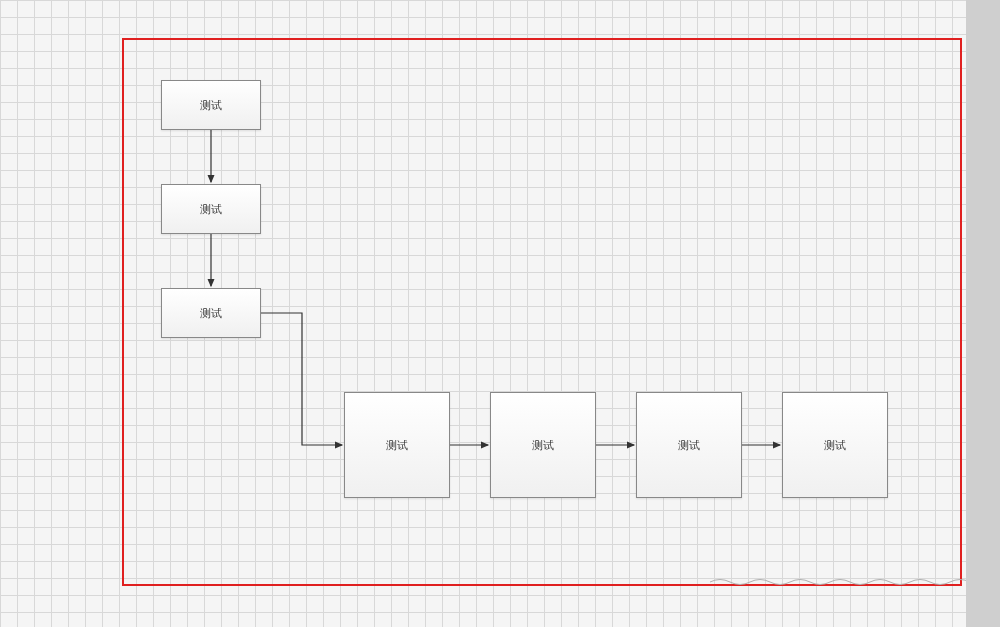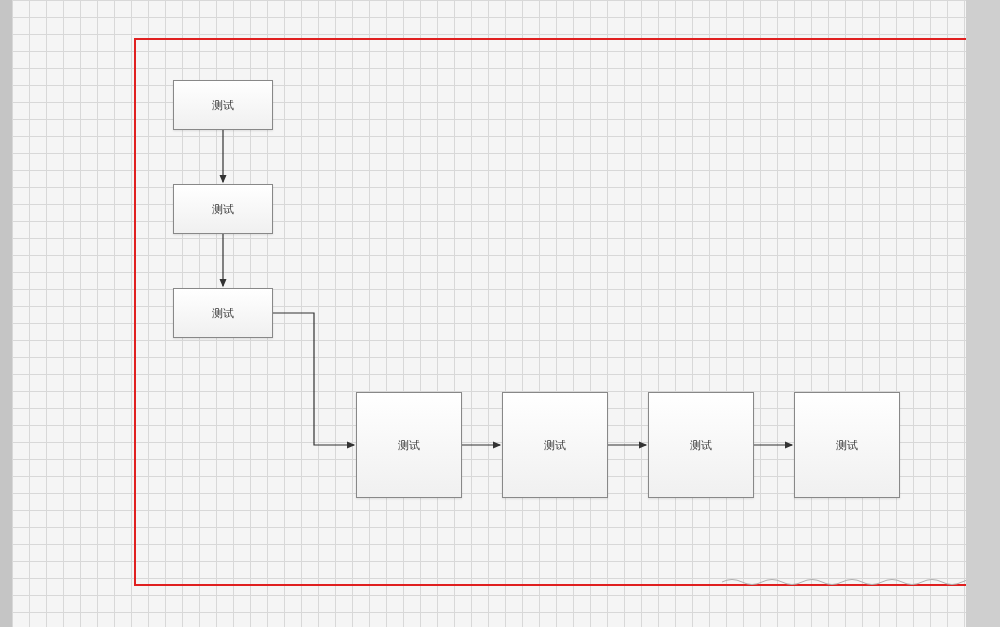--- a/index.html
+++ b/index.html
@@ -17,21 +17,20 @@
       position: absolute;
       left: 0;
       top: 0;
       width: 966px;
       height: 627px;
       background-color: #f5f5f5;
       background-image:
         linear-gradient(to right, #d8d8d8 1px, transparent 1px),
         linear-gradient(to bottom, #d8d8d8 1px, transparent 1px);
       background-size: 17px 17px;
-      margin-left: 12px;
     }
     .page-frame {
       position: absolute;
       left: 122px;
       top: 38px;
       width: 840px;
       height: 548px;
       border: 2px solid #e02020;
       background: transparent;
     }

